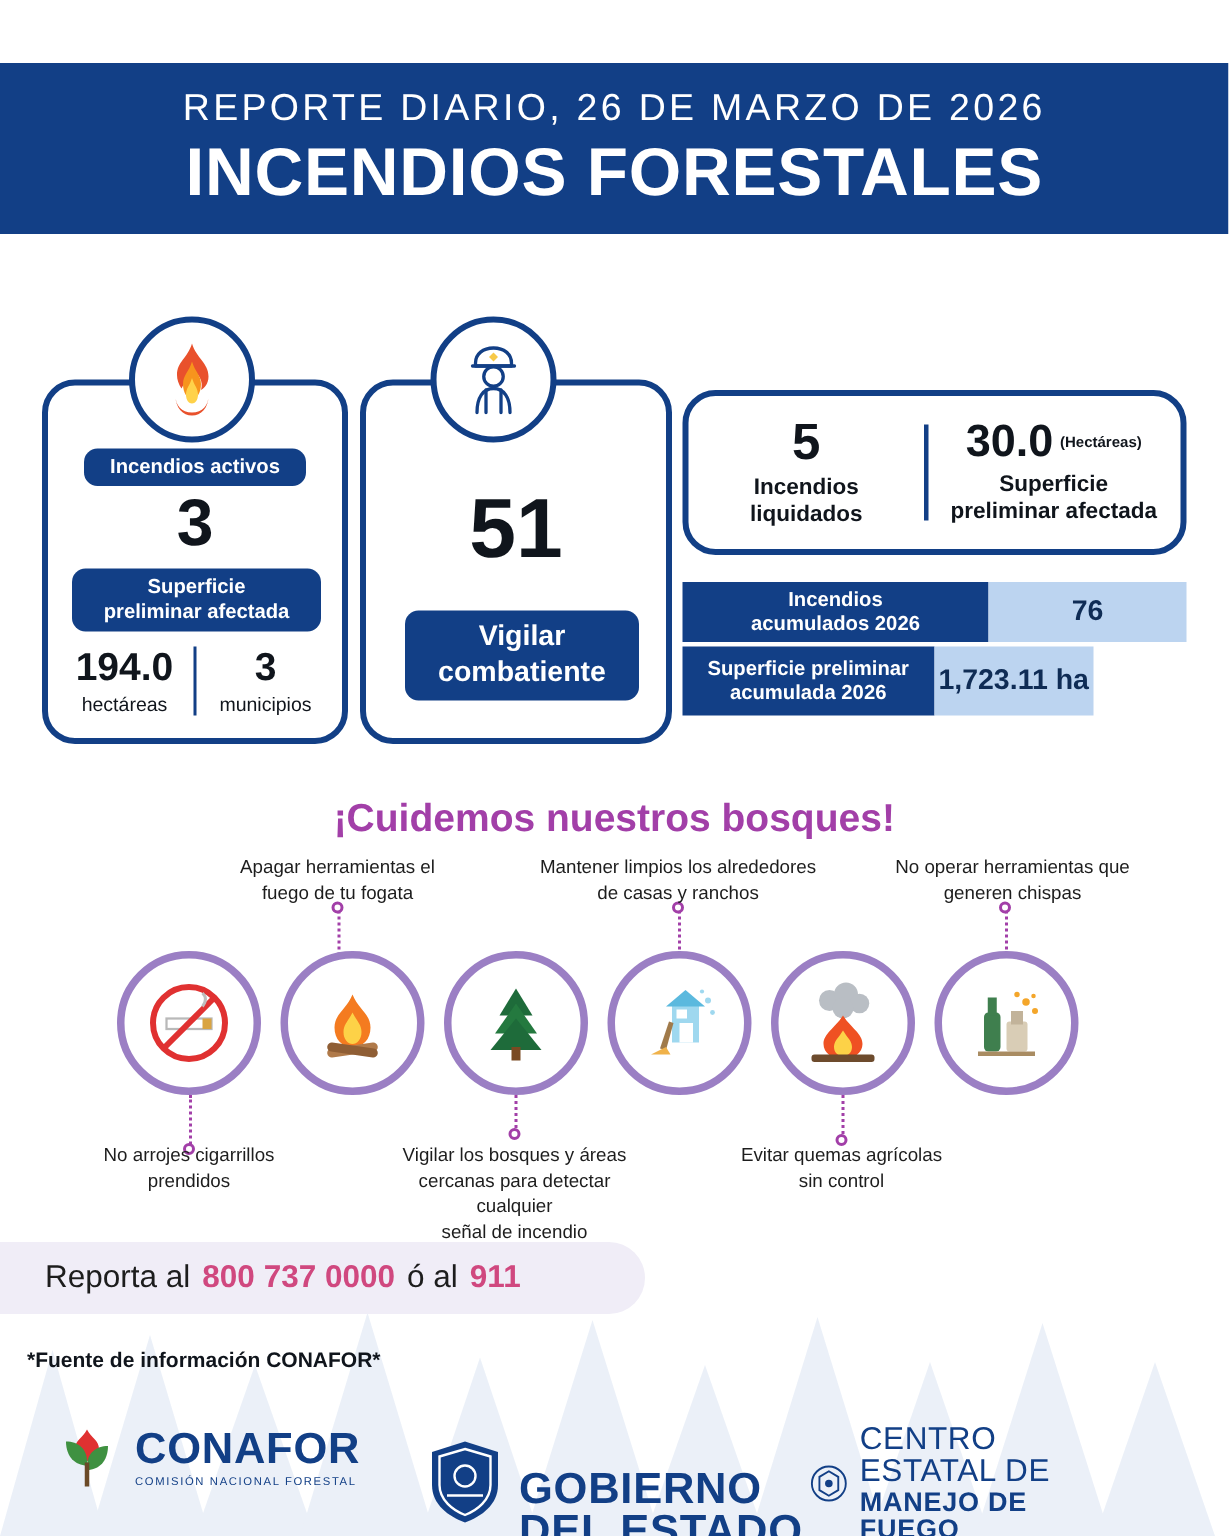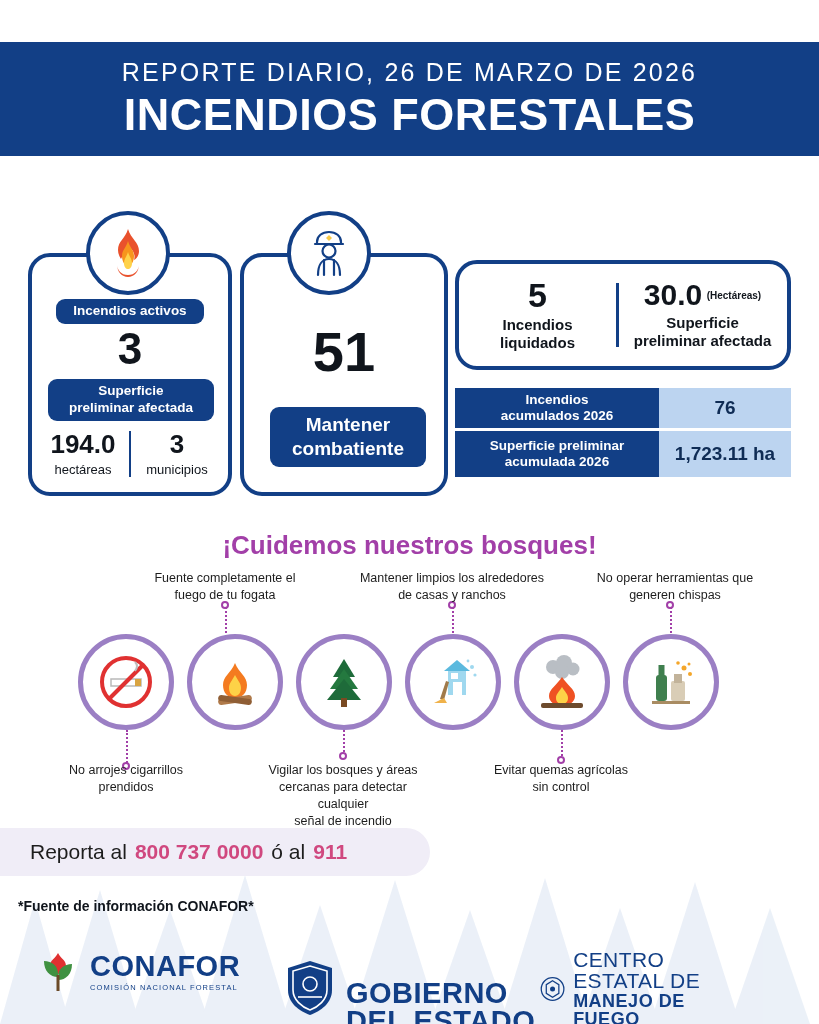--- a/index.html
+++ b/index.html
@@ -56,21 +56,21 @@
   #personal-card { left: 240px; top: 253px; width: 208px; height: 243px; }
 
   
   #liquidados-card { left: 455px; top: 260px; width: 336px; height: 110px; }
 
   .divider-v { width: 3px; background: #123f86; height: 64px; }
 
   
   .acc-row { position: absolute; display: flex; }
   #acc-row1 { left: 455px; top: 388px; width: 336px; height: 40px; }
-  #acc-row2 { left: 455px; top: 431px; width: 336px; height: 46px; }
+  #acc-row2 { left: 455px; top: 431px; width: 274px; height: 46px; }
   .acc-label {
     background: #123f86; color: #fff; font-size: 13.5px; font-weight: bold;
     display: flex; align-items: center; justify-content: center; text-align: center;
     width: 204px; line-height: 1.2; padding: 0 8px;
   }
   .acc-val {
     background: #bcd4f0; color: #0f2c55; font-weight: bold;
     display: flex; align-items: center; justify-content: center;
     width: 132px; font-size: 19px;
   }
@@ -166,21 +166,21 @@
       <path d="M23 2 C26 12 34 15 34 24 C34 29 31 32 29 33 C31 27 27 22 23 19 C23 26 18 27 16 32 C14 29 13 26 13 23 C13 14 20 12 23 2 Z" fill="#e9512c"></path>
       <path d="M23 14 C25 21 29 23 29 29 C29 35 26 39 23 39 C20 39 17 35 17 29 C17 23 21 21 23 14 Z" fill="#f7941d"></path>
       <path d="M23 48 C16 48 12 43 12 37 C12 45 17 50 23 50 C29 50 34 45 34 37 C34 43 30 48 23 48 Z" fill="#e9512c"></path>
       <path d="M23 25 C24.5 30 27 32 27 36 C27 40 25 42 23 42 C21 42 19 40 19 36 C19 32 21.5 30 23 25 Z" fill="#ffd24a"></path>
     </svg>
   </div>
 
   <div class="card-outline" id="personal-card">
     <div style="position:absolute;left:0;top:62px;width:100%;text-align:center;font-size:56px;font-weight:bold;color:#10151c;">51</div>
     <div class="badge" style="position:absolute;left:26px;top:150px;width:156px;font-size:19px;padding:6px 8px;">
-      <span>Mantener</span><br>
+      <span>Vigilar</span><br>
       <span>combatiente</span>
     </div>
   </div>
 
   <div class="circle-icon" id="person-circle">
     <svg width="50" height="52" viewBox="0 0 50 52">
       <g fill="none" stroke="#123f86" stroke-width="2.2" stroke-linecap="round" stroke-linejoin="round">
         <path d="M13 15 C13 9 18 5 25 5 C32 5 37 9 37 15 L37 17 L13 17 Z"></path>
         <path d="M11 17 L39 17"></path>
         <circle cx="25" cy="24" r="6.5"></circle>
@@ -265,21 +265,21 @@
 
   <div class="tip-circle" style="left:187px;top:634px;">
     <svg width="62" height="62" viewBox="0 0 62 62">
       <path d="M31 12 C35 22 43 25 43 34 C43 42 38 47 31 47 C24 47 19 42 19 34 C19 25 27 22 31 12 Z" fill="#f47b20"></path>
       <path d="M31 24 C34 30 37 32 37 37 C37 42 34 45 31 45 C28 45 25 42 25 37 C25 32 28 30 31 24 Z" fill="#fdd247"></path>
       <rect x="14" y="46" width="34" height="6" rx="3" fill="#b07a4a" transform="rotate(-8 31 49)"></rect>
       <rect x="14" y="46" width="34" height="6" rx="3" fill="#8f5e35" transform="rotate(8 31 49)"></rect>
     </svg>
   </div>
   <div class="tip-text" style="left:135px;top:570px;">
-    <span>Fuente completamente el</span><br>
+    <span>Apagar herramientas el</span><br>
     <span>fuego de tu fogata</span>
   </div>
 
   <div class="tip-circle" style="left:296px;top:634px;">
     <svg width="62" height="62" viewBox="0 0 62 62">
       <polygon points="31,8 42,26 20,26" fill="#1e6b3a"></polygon>
       <polygon points="31,18 45,38 17,38" fill="#24793f"></polygon>
       <polygon points="31,28 48,49 14,49" fill="#1e6b3a"></polygon>
       <rect x="28" y="47" width="6" height="9" fill="#7a4a22"></rect>
     </svg>

